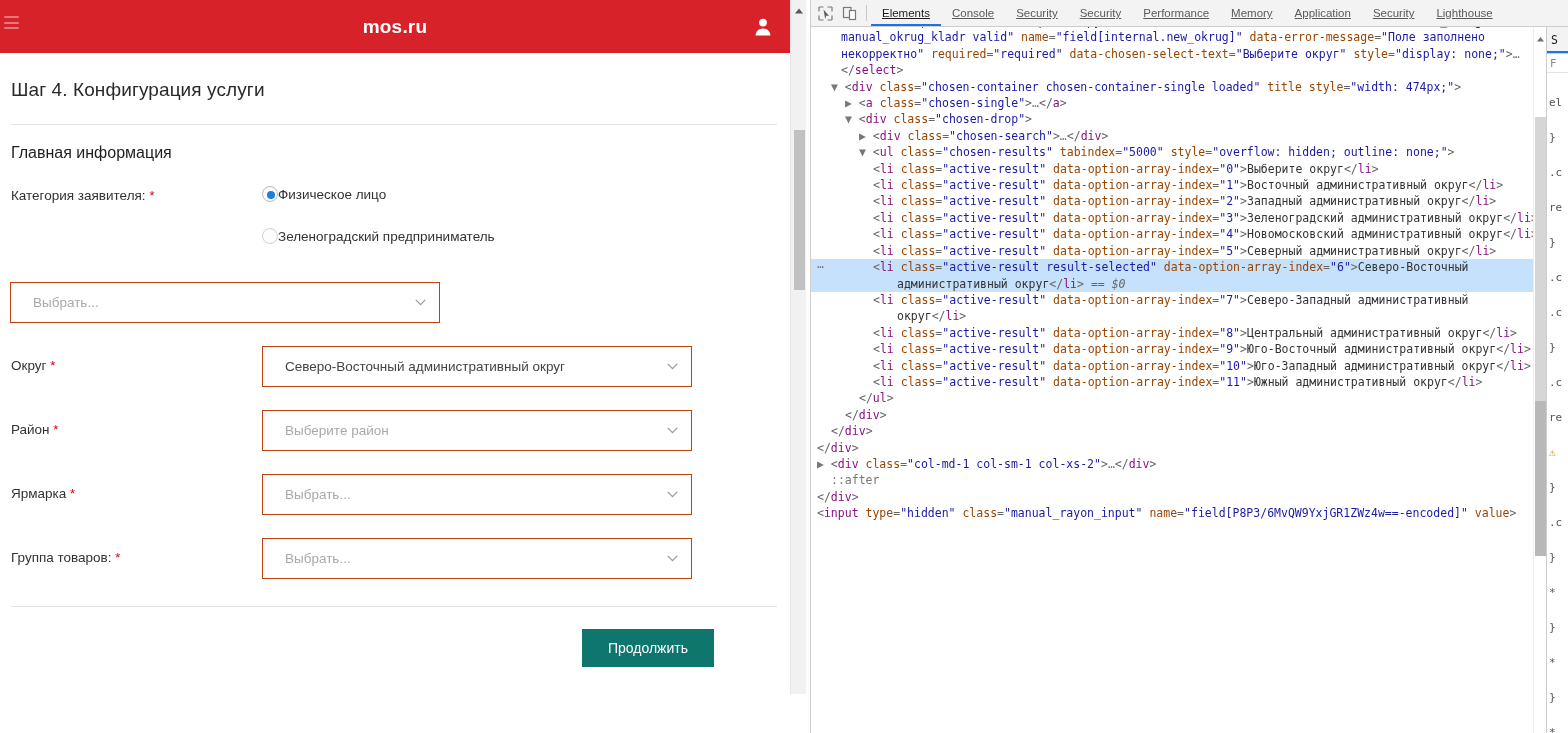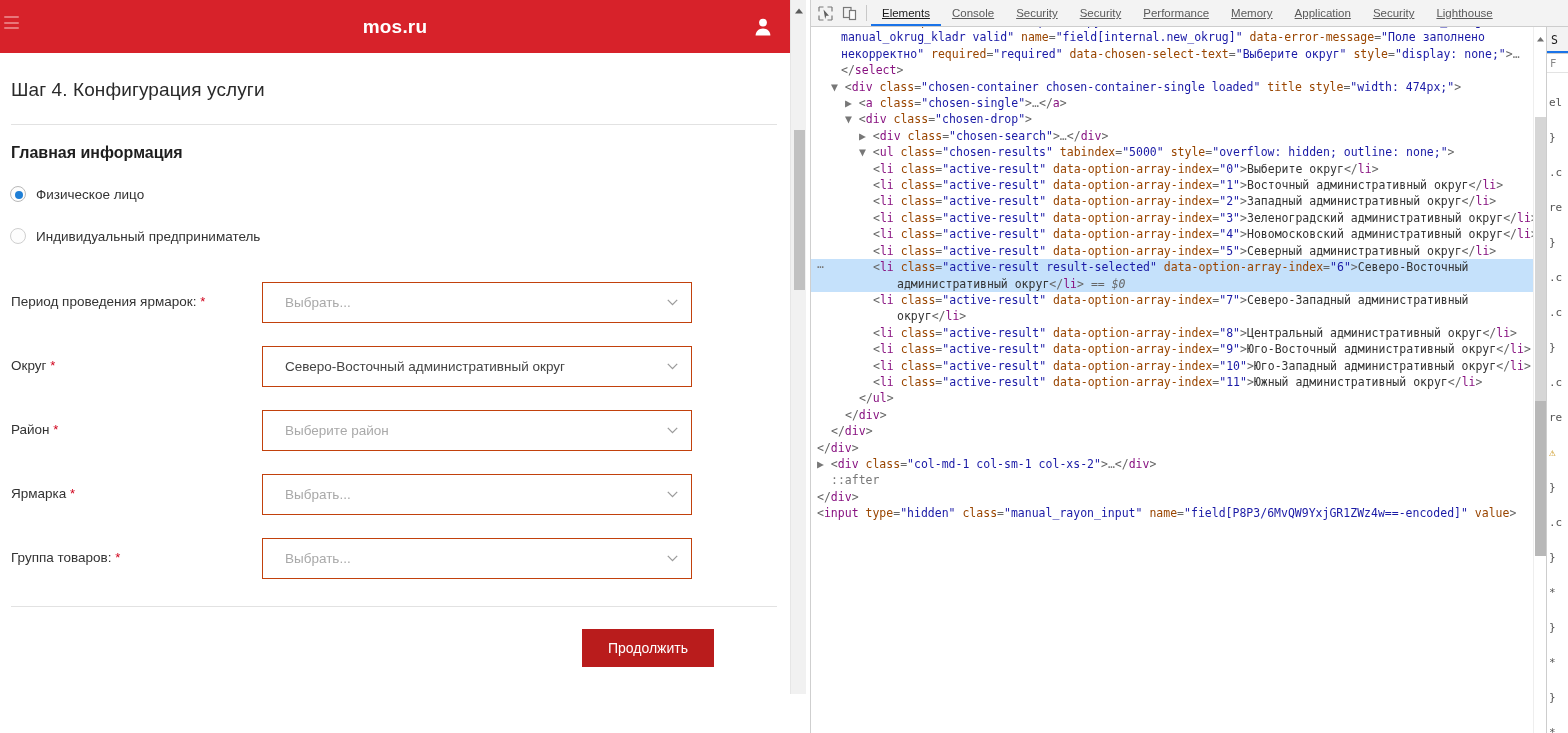--- a/index.html
+++ b/index.html
@@ -47,21 +47,21 @@
   .step-title {
     font-size: 19px; color: #2a2a2a; font-weight: normal;
     padding: 26px 0 0 1px; margin: 0;
     letter-spacing: .1px;
   }
   .hr {
     height: 1px; background: #e2e2e2; margin: 23px 13px 0 1px;
     border: 0;
   }
   .section-title {
-    font-size: 16px; font-weight: bold; color: #1e1e1e;
+    font-size: 16px; font-weight: normal; color: #1e1e1e;
     margin: 19px 0 0 1px;
   }
 
   .form-rows { margin-top: 14px; }
   .frow {
     display: flex; align-items: flex-start;
     min-height: 42px;
   }
   .frow.radio-row { min-height: 0; }
   .flabel {
@@ -80,21 +80,21 @@
   .radio {
     width: 16px; height: 16px; border-radius: 50%;
     border: 1px solid #cfcfcf; background: #fdfdfd;
     position: relative; flex: 0 0 16px;
   }
   .radio.on { border-color: #b9b9b9; }
   .radio.on::after {
     content: ""; position: absolute; left: 4px; top: 4px;
     width: 8px; height: 8px; border-radius: 50%; background: #1f7fd6;
   }
-  .radio-label { font-size: 13.5px; color: #333; margin-left: 10px; }
+  .radio-label { font-size: 13.5px; color: #333; margin-left: 0; }
 
   .select {
     position: relative;
     width: 430px; height: 41px;
     border: 1px solid #c2410c; background: #fff;
     display: flex; align-items: center;
     padding: 0 34px 0 22px;
     font-size: 13.5px;
   }
   .select .val { color: #444; white-space: nowrap; overflow: hidden; text-overflow: ellipsis; }
@@ -102,21 +102,21 @@
   .chev {
     position: absolute; right: 13px; top: 50%; margin-top: -4px;
     width: 11px; height: 7px;
   }
   .chev svg { display: block; }
 
   .gap-22 { height: 22px; }
 
   .btn-wrap { display: flex; justify-content: flex-end; padding: 22px 76px 0 0; }
   .btn-primary {
-    background: #b91c1c; color: #fff; border: 0;
+    background: #0f766e; color: #fff; border: 0;
     font-size: 14px; padding: 11px 26px; min-width: 131px;
     font-family: "Liberation Sans", sans-serif;
     cursor: pointer;
   }
 
   
   .page-scroll {
     position: absolute; right: 4px; top: 0; width: 16px; height: 733px;
     background: #f1f1f1; border-left: 1px solid #e6e6e6;
   }
@@ -248,39 +248,39 @@
     </div>
 
     <div class="page-body">
       <h1 class="step-title">Шаг 4. Конфигурация услуги</h1>
       <div class="hr"></div>
       <div class="section-title">Главная информация</div>
 
       <div class="form-rows">
 
         <div class="frow radio-row">
+          <div class="flabel">
+            <span>Категория заявителя:</span>
+            <span class="req">*</span>
+          </div>
           <div class="fctl">
             <div class="radio-opt">
               <span class="radio on"></span>
               <span class="radio-label">Физическое лицо</span>
             </div>
             <div class="radio-opt">
               <span class="radio"></span>
-              <span class="radio-label">Индивидуальный предприниматель</span>
+              <span class="radio-label">Зеленоградский предприниматель</span>
             </div>
           </div>
         </div>
 
         <div class="gap-22"></div>
 
         <div class="frow">
-          <div class="flabel">
-            <span>Период проведения ярмарок:</span>
-            <span class="req">*</span>
-          </div>
           <div class="fctl">
             <div class="select">
               <span class="val ph">Выбрать...</span>
               <span class="chev">
                 <svg viewBox="0 0 11 7" width="11" height="7">
                     <path d="M.8.9L5.5 5.6 10.2.9" fill="none" stroke="#9b9b9b" stroke-width="1.3"></path>
                   </svg>
               </span>
             </div>
           </div>

